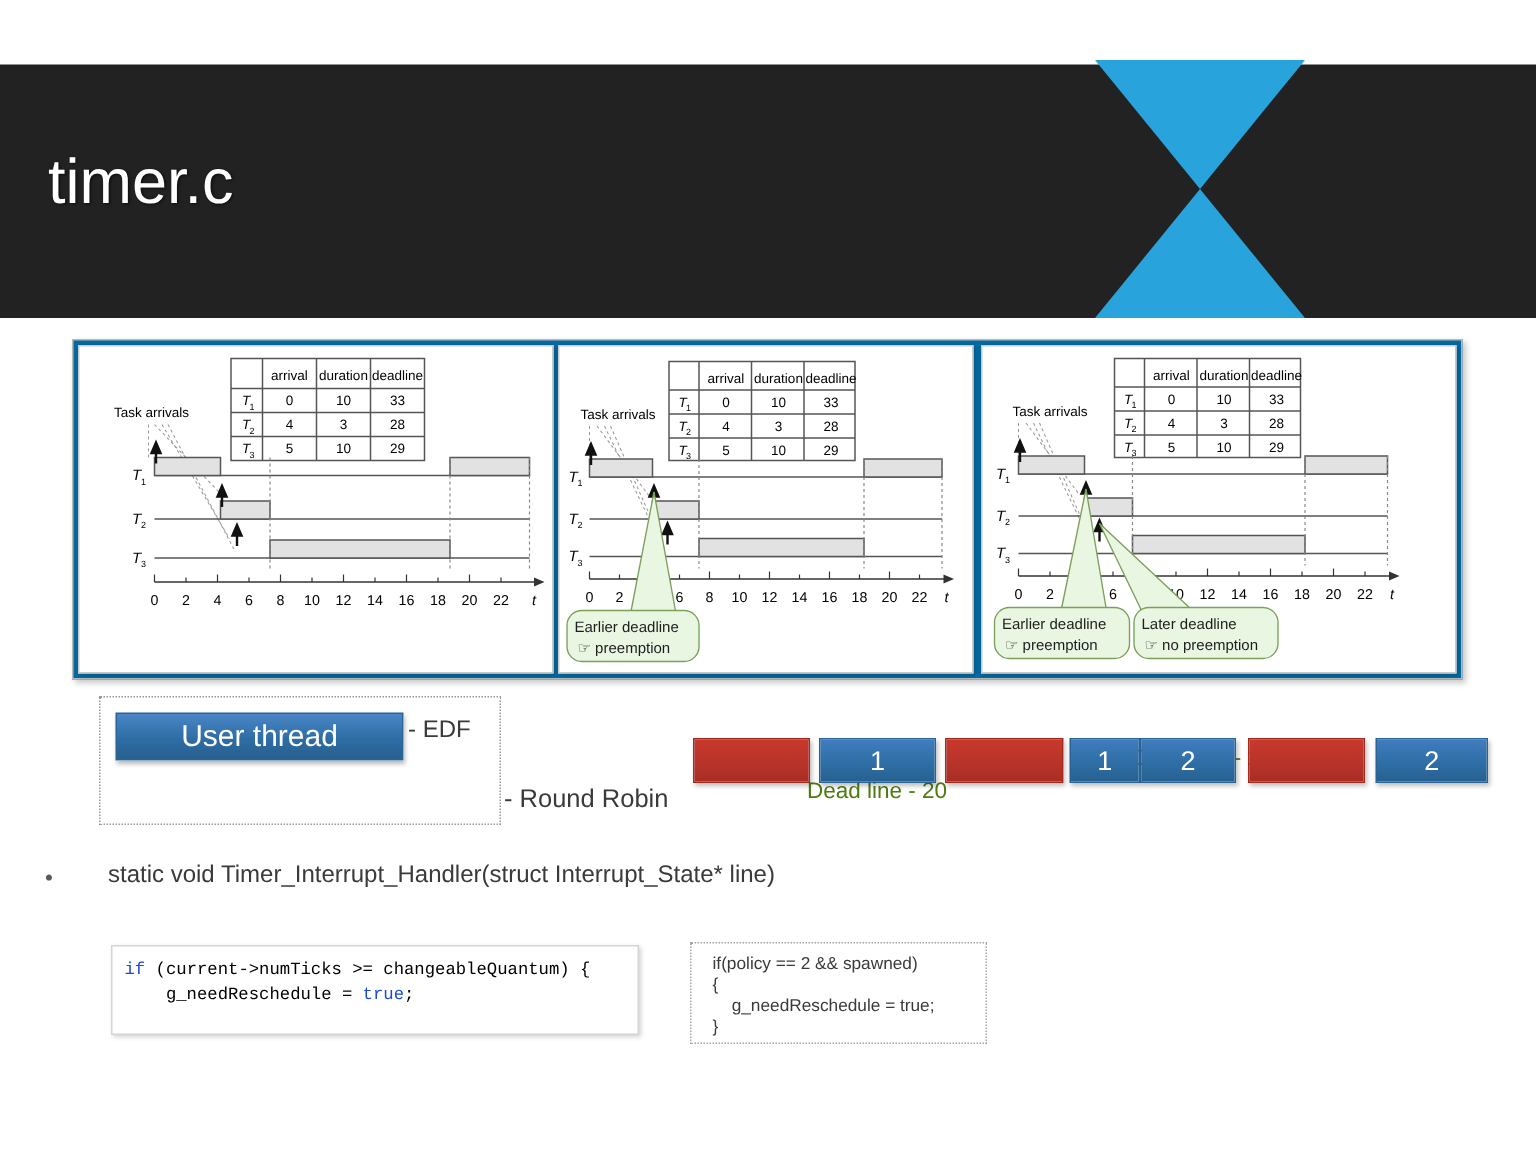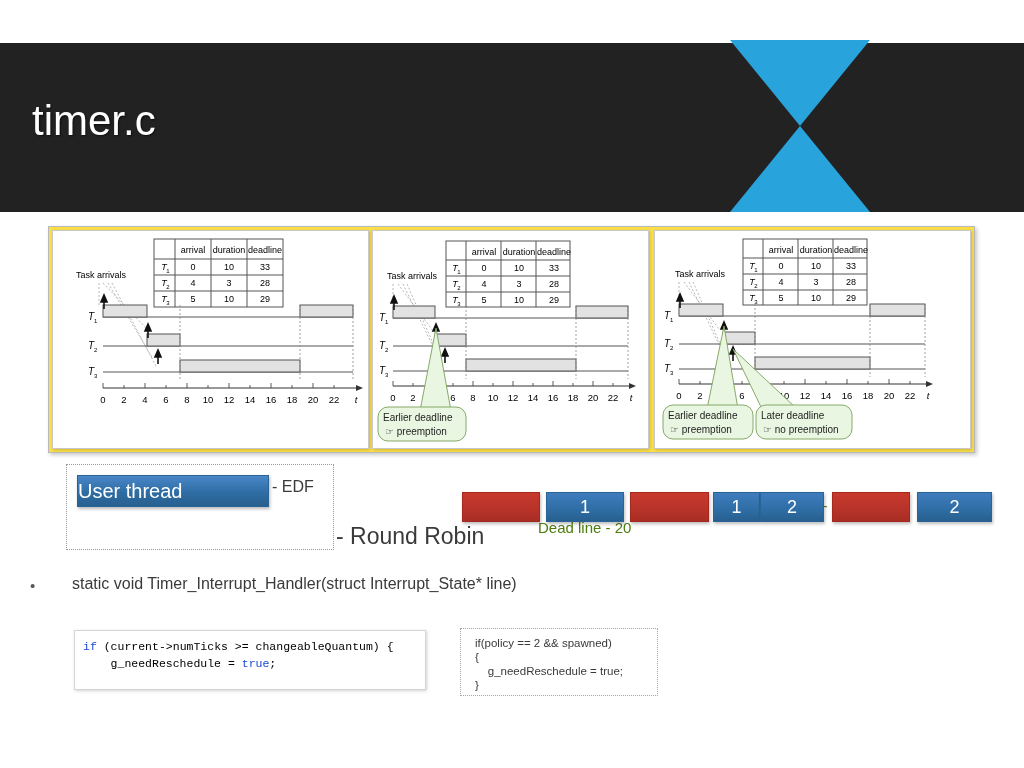--- a/index.html
+++ b/index.html
@@ -41,21 +41,21 @@
     left: 730px; top: 40px;
     width: 140px; height: 172px;
     z-index: 3;
   }
 
   
   .diagram-wrap {
     position: absolute;
     left: 48px; top: 226px;
     width: 927px; height: 227px;
-    background: #fde047;
+    background: #0369a1;
     border: 1px solid #b9b9b9;
     box-shadow: 2px 2px 4px rgba(0,0,0,.22);
     box-sizing: border-box;
     text-align: right;
   }
   .panel {
     position: absolute;
     top: 3px;
     background: #ffffff;
     border: 1px solid #c9c9c9;
@@ -70,20 +70,21 @@
     position: absolute;
     left: 66px; top: 464px;
     width: 268px; height: 86px;
     border: 1px dotted #999999;
     box-sizing: border-box;
   }
   .chip {
     position: absolute;
     color: #ffffff;
     font-size: 20px;
+    text-align: center;
     line-height: 30px;
     box-shadow: 1px 2px 3px rgba(0,0,0,.28);
     white-space: nowrap;
   }
   .chip.user {
     left: 10px; top: 10px; width: 190px; height: 30px;
     background: linear-gradient(180deg,#4a86c8 0%,#2e6da4 55%,#285f8f 100%);
     border: 1px solid #2a6496;
   }
   .chip.kernel {
@@ -91,21 +92,21 @@
     background: linear-gradient(180deg,#cf4034 0%,#b7332a 55%,#a62c23 100%);
     border: 1px solid #a5281f;
   }
   .legend-note {
     position: absolute;
     font-size: 16px;
     color: #3a3a3a;
     white-space: nowrap;
   }
   .note-edf { left: 272px; top: 478px; }
-  .note-rr  { left: 336px; top: 523px; font-size: 23px; }
+  .note-rr  { left: 336px; top: 523px; font-size: 17px; }
 
   
   .dl-label {
     position: absolute;
     font-size: 15px;
     color: #4d7c0f;
     white-space: nowrap;
     margin-top: 48px;
   }
   .dl-bar {

